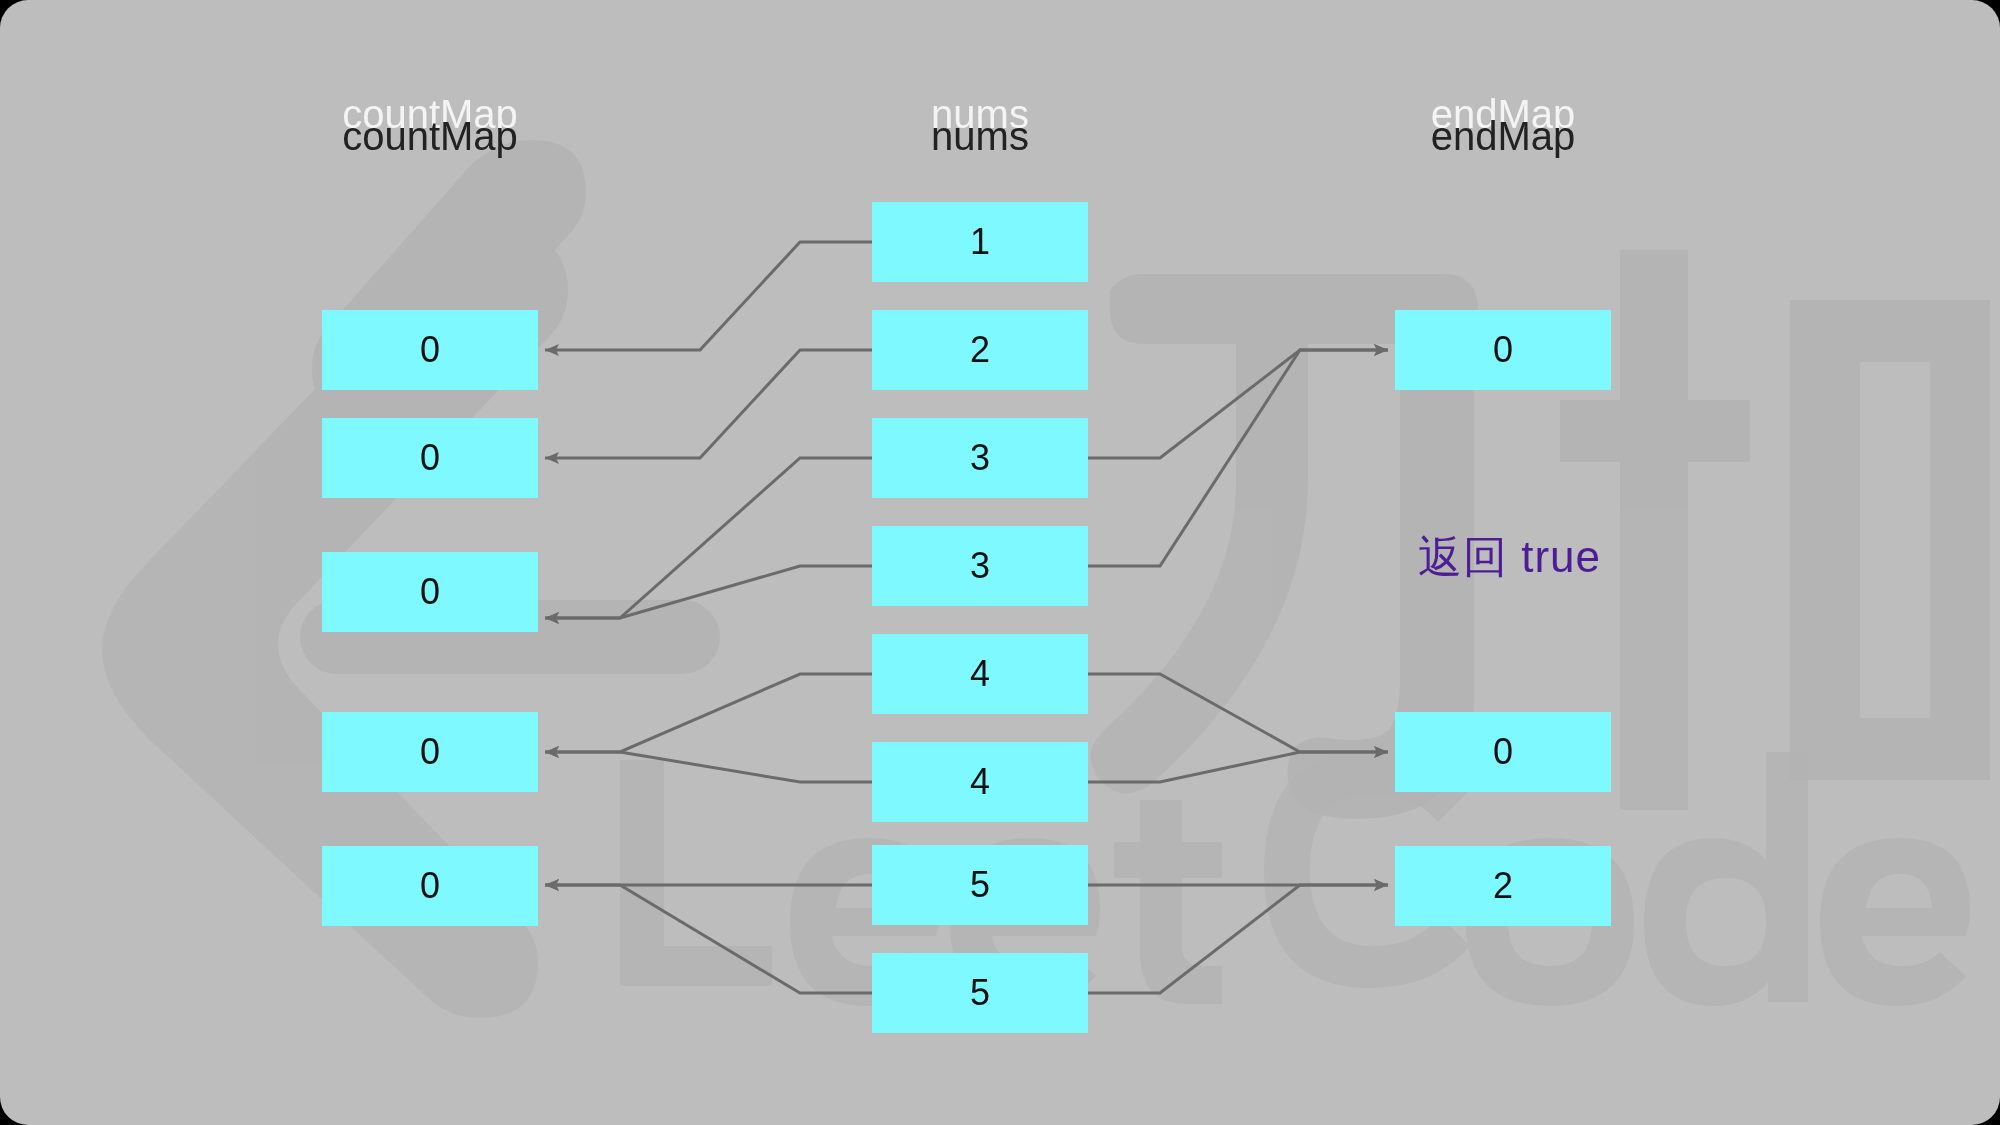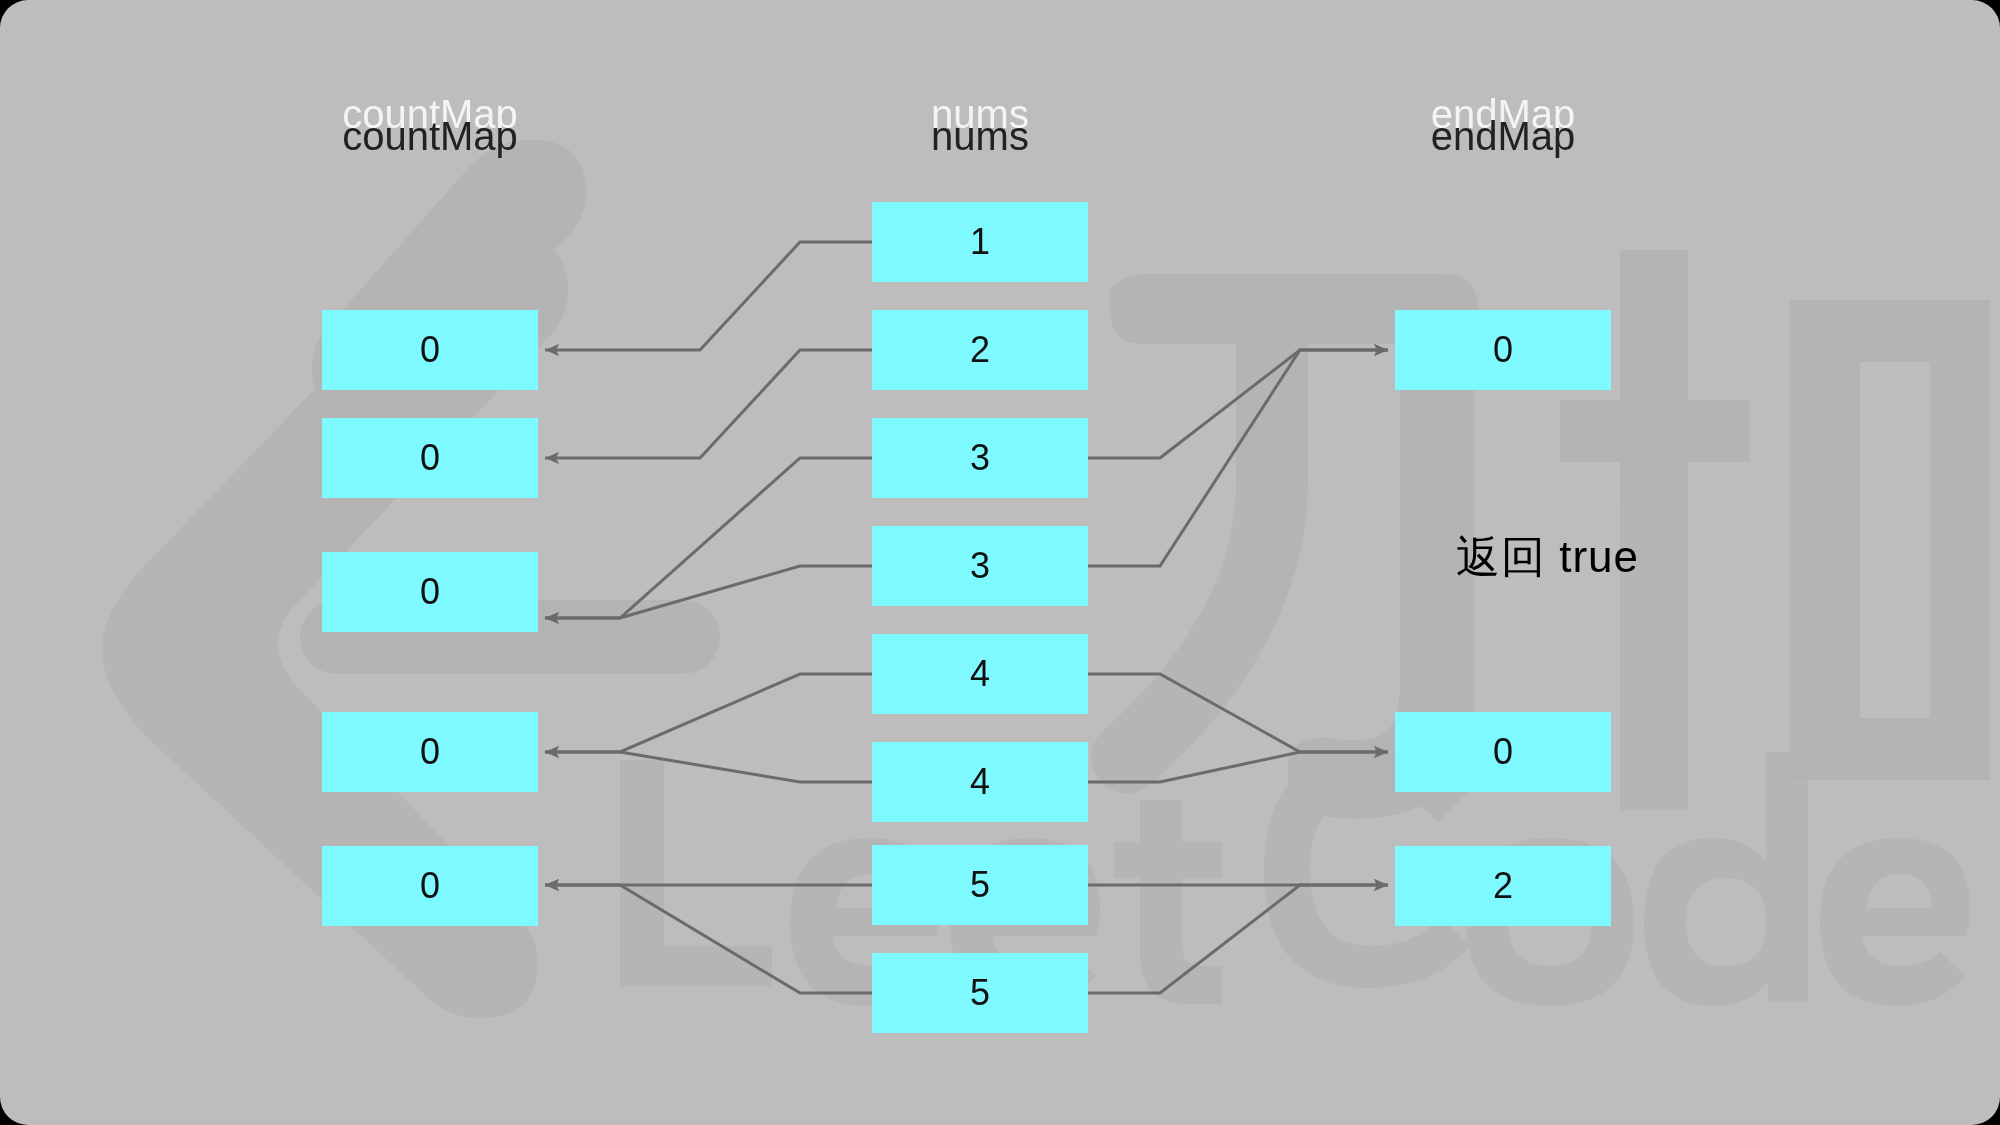--- a/index.html
+++ b/index.html
@@ -99,14 +99,14 @@
       <div class="cell" style="left: 872px; top: 526px; width: 216px; height: 80px; background: rgb(125, 249, 255); color: rgb(17, 17, 17);">3</div>
       <div class="cell" style="left: 872px; top: 634px; width: 216px; height: 80px; background: rgb(125, 249, 255); color: rgb(17, 17, 17);">4</div>
       <div class="cell" style="left: 872px; top: 742px; width: 216px; height: 80px; background: rgb(125, 249, 255); color: rgb(17, 17, 17);">4</div>
       <div class="cell" style="left: 872px; top: 845px; width: 216px; height: 80px; background: rgb(125, 249, 255); color: rgb(17, 17, 17);">5</div>
       <div class="cell" style="left: 872px; top: 953px; width: 216px; height: 80px; background: rgb(125, 249, 255); color: rgb(17, 17, 17);">5</div>
       <div class="cell" style="left: 1395px; top: 310px; width: 216px; height: 80px; background: rgb(125, 249, 255); color: rgb(17, 17, 17);">0</div>
       <div class="cell" style="left: 1395px; top: 712px; width: 216px; height: 80px; background: rgb(125, 249, 255); color: rgb(17, 17, 17);">0</div>
       <div class="cell" style="left: 1395px; top: 846px; width: 216px; height: 80px; background: rgb(125, 249, 255); color: rgb(17, 17, 17);">2</div>
     </div>
 
-  <div id="retlabel" style="left: 1418px; top: 528px; color: #000000; margin-left: 38px;">返回 true</div>
+  <div id="retlabel" style="left: 1418px; top: 528px; color: #4c1d95;">返回 true</div>
 </div>
 
 </body></html>

